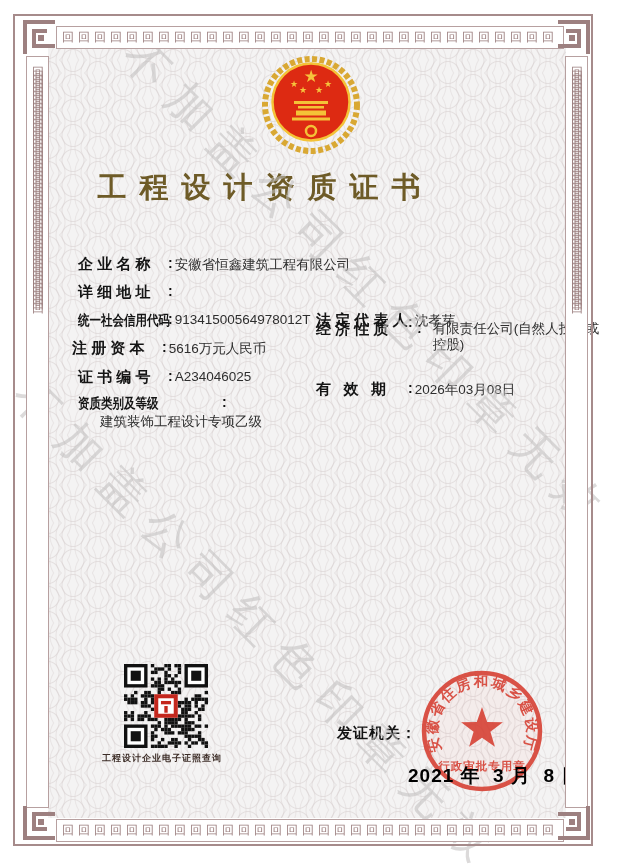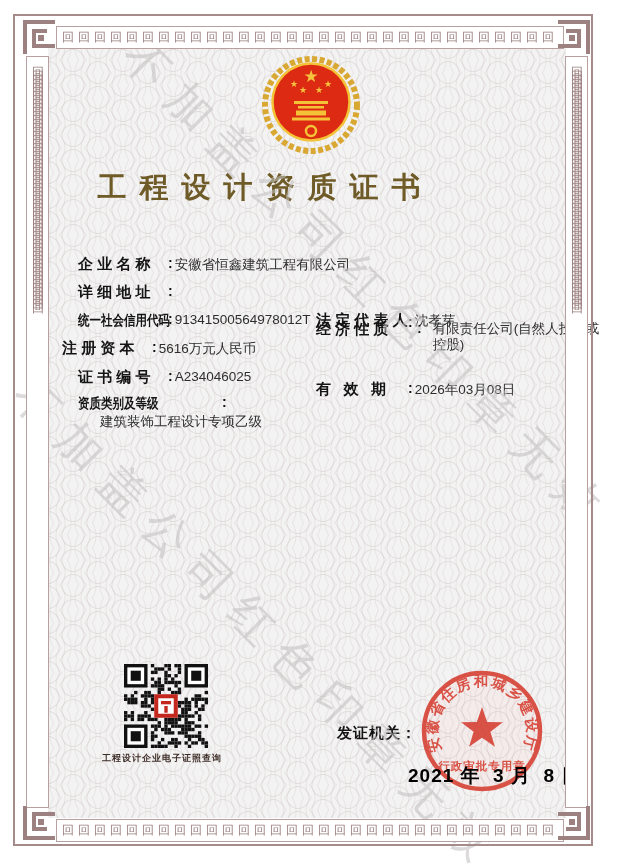--- a/index.html
+++ b/index.html
@@ -114,21 +114,21 @@
     <span class="label lblw">详 细 地 址</span>
     <span class="colon">:</span>
   </div>
 
   <div class="row" style="left:78px;top:311px;">
     <span class="label lblw"><span class="label cond">统一社会信用代码</span></span>
     <span class="colon">:</span>
     <span class="value">91341500564978012T</span>
   </div>
 
-  <div class="row" style="left:62px;top:339px;">
+  <div class="row" style="left:72px;top:339px;">
     <span class="label lblw">注 册 资 本</span>
     <span class="colon">:</span>
     <span class="value">5616万元人民币</span>
   </div>
 
   <div class="row" style="left:78px;top:368px;">
     <span class="label lblw">证 书 编 号</span>
     <span class="colon">:</span>
     <span class="value">A234046025</span>
   </div>

